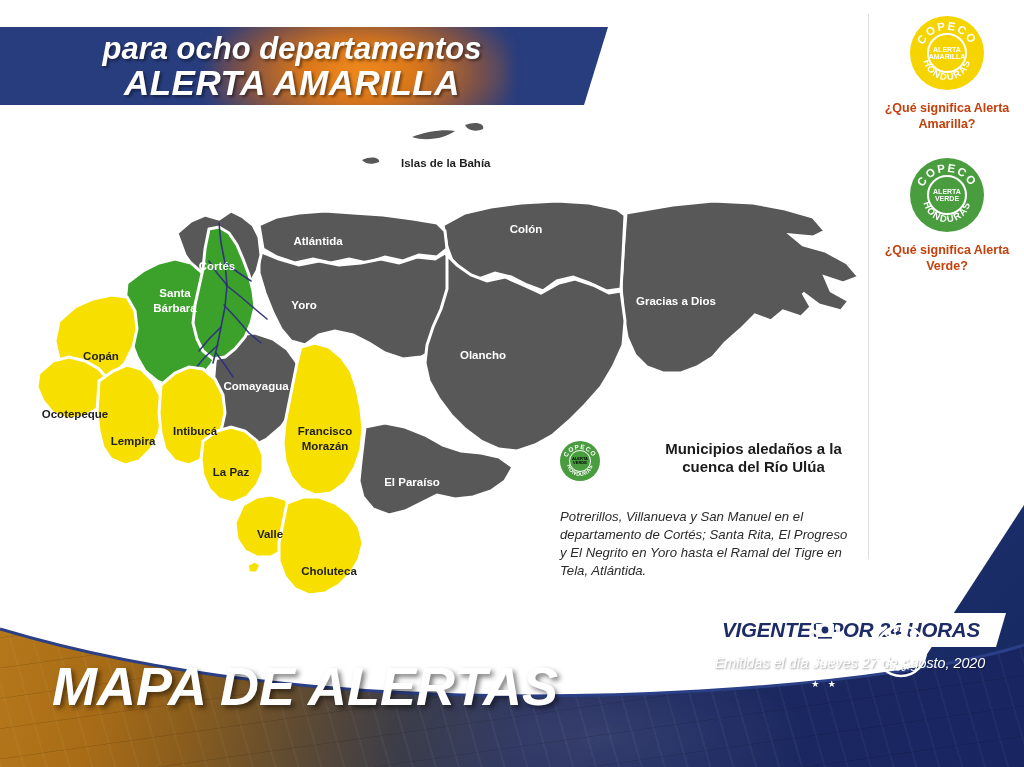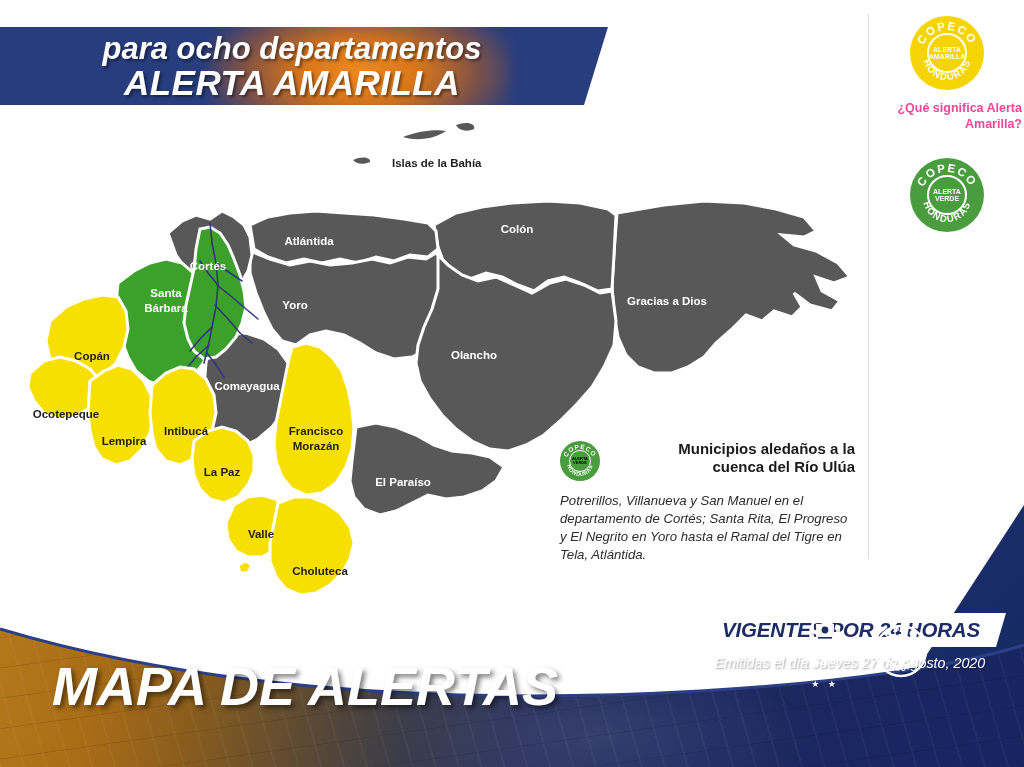--- a/index.html
+++ b/index.html
@@ -69,32 +69,32 @@
     line-height:1.02;
     z-index:2;
   }
   .badge.yellow .badge-core{ background:#f5d400; }
   .badge.green  .badge-core{ background:#4a9d3f; }
   .badge-core span{ font-size:7px; font-weight:bold; }
   .badge.yellow .badge-core span{ color:#fff; }
   .badge.green  .badge-core span{ color:#fff; }
 
   .side-q{
-    margin-top:10px; text-align:right;
-    font-size:12.5px; font-weight:bold; color:#ec4899; line-height:1.28;
+    margin-top:10px; text-align:center;
+    font-size:12.5px; font-weight:bold; color:#c2410c; line-height:1.28;
   }
   .side-body{
     margin-top:13px; text-align:center;
     font-size:11.5px; font-style:italic; color:#444; line-height:1.42;
   }
   #sidebar-block-2{ margin-top:26px; display:flex; flex-direction:column; align-items:center; }
 
   
   #map-area{
-    position:absolute; left:4px; top:105px; width:870px; height:500px;
+    position:absolute; left:13px; top:105px; width:870px; height:500px;
     z-index:2;
   }
   #map-svg{ width:100%; height:100%; display:block; }
   .dept-yellow{ fill:#f7e000; stroke:#ffffff; stroke-width:3; }
   .dept-green { fill:#3ba12a; stroke:#ffffff; stroke-width:3; }
   .dept-gray  { fill:#585858; stroke:#ffffff; stroke-width:3; }
   .island     { fill:#585858; stroke:none; }
   .river      { fill:none; stroke:#2f2f80; stroke-width:1.6; stroke-linecap:round; opacity:.95;}
   .lbl        { font-family:"Liberation Sans", sans-serif; font-size:11.5px; font-weight:bold; }
   .lbl-dark   { fill:#1f1f1f; }
@@ -110,24 +110,24 @@
     position:relative; flex:none; display:flex; align-items:center; justify-content:center;
     margin-top:1px;
   }
   #ulua-badge svg{ position:absolute; inset:0; width:100%; height:100%; }
   #ulua-badge .badge-core{
     width:22px;height:22px;border:1px solid #fff;background:#4a9d3f;
   }
   #ulua-badge .badge-core span{ font-size:4px; }
   #ulua-title{
     font-size:15px; font-weight:bold; color:#1b1b1b; line-height:1.22;
-    text-align:right; flex:1;margin-left:44px;
+    text-align:center; flex:1;margin-left:44px;
   }
   #ulua-body{
-    margin-top:11px; font-size:13.2px; font-style:italic; color:#2b2b2b;
+    margin-top:27px; font-size:13.2px; font-style:italic; color:#2b2b2b;
     line-height:1.36;
   }
 
   
   #right-wedge{
     position:absolute; right:0; top:505px; width:130px; height:200px;
     background:linear-gradient(135deg,#1b2f6e 0%, #17295f 100%);
     clip-path: polygon(100% 0, 100% 100%, 0 100%);
     z-index:4;
   }
@@ -247,20 +247,21 @@
         </text>
         <text font-size="9.5" font-weight="bold" fill="#ffffff" font-family="Liberation Sans, sans-serif" letter-spacing="1.3">
           <textPath href="#arcBotG" startOffset="50%" text-anchor="middle">HONDURAS</textPath>
         </text>
       </svg>
       <div class="badge-core">
         <span>ALERTA</span>
         <span>VERDE</span>
       </div>
     </div>
+    <div class="side-q">¿Qué significa Alerta Verde?</div>
   </div>
 </div>
 
 <div id="map-area">
   <svg id="map-svg" viewBox="0 0 870 500" preserveAspectRatio="xMidYMid meet">
 
     <g>
       <path class="island" d="M399,32 C412,27 430,24 442,26 C432,33 414,37 399,32 Z"></path>
       <path class="island" d="M452,20 C462,16 472,18 470,24 C463,27 455,26 452,20 Z"></path>
       <path class="island" d="M349,55 C357,51 367,52 366,57 C359,60 352,59 349,55 Z"></path>

